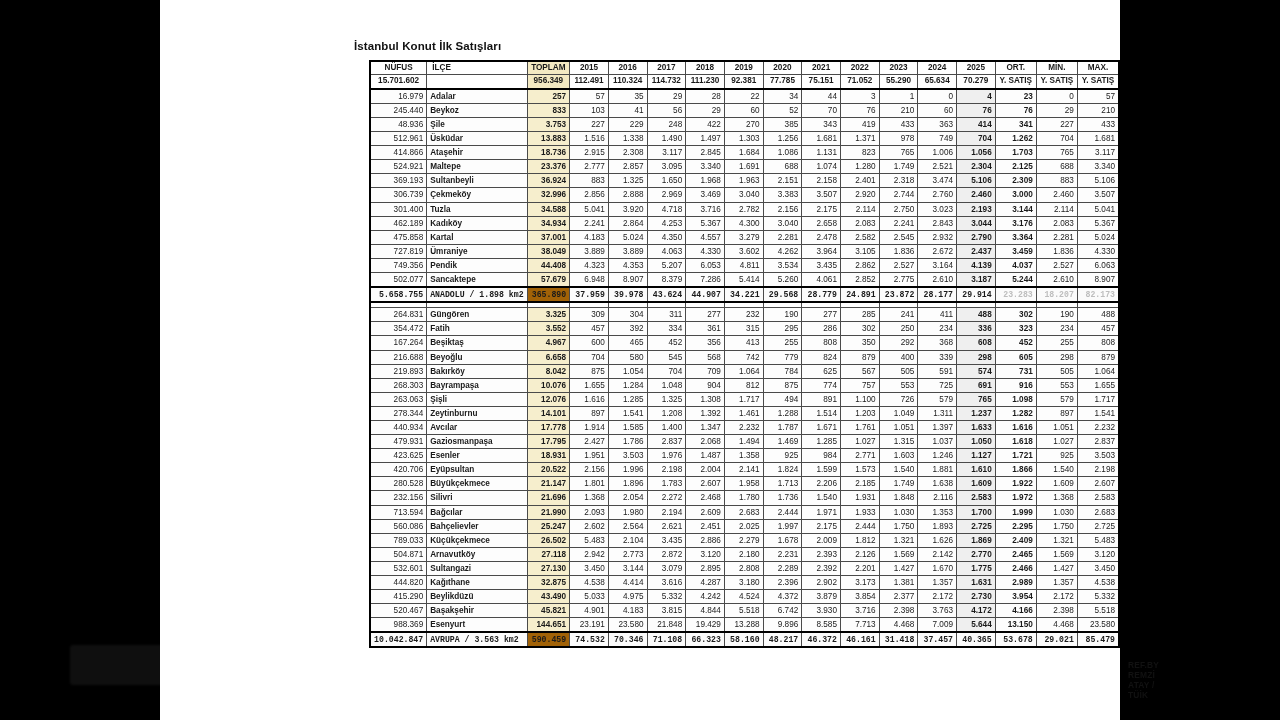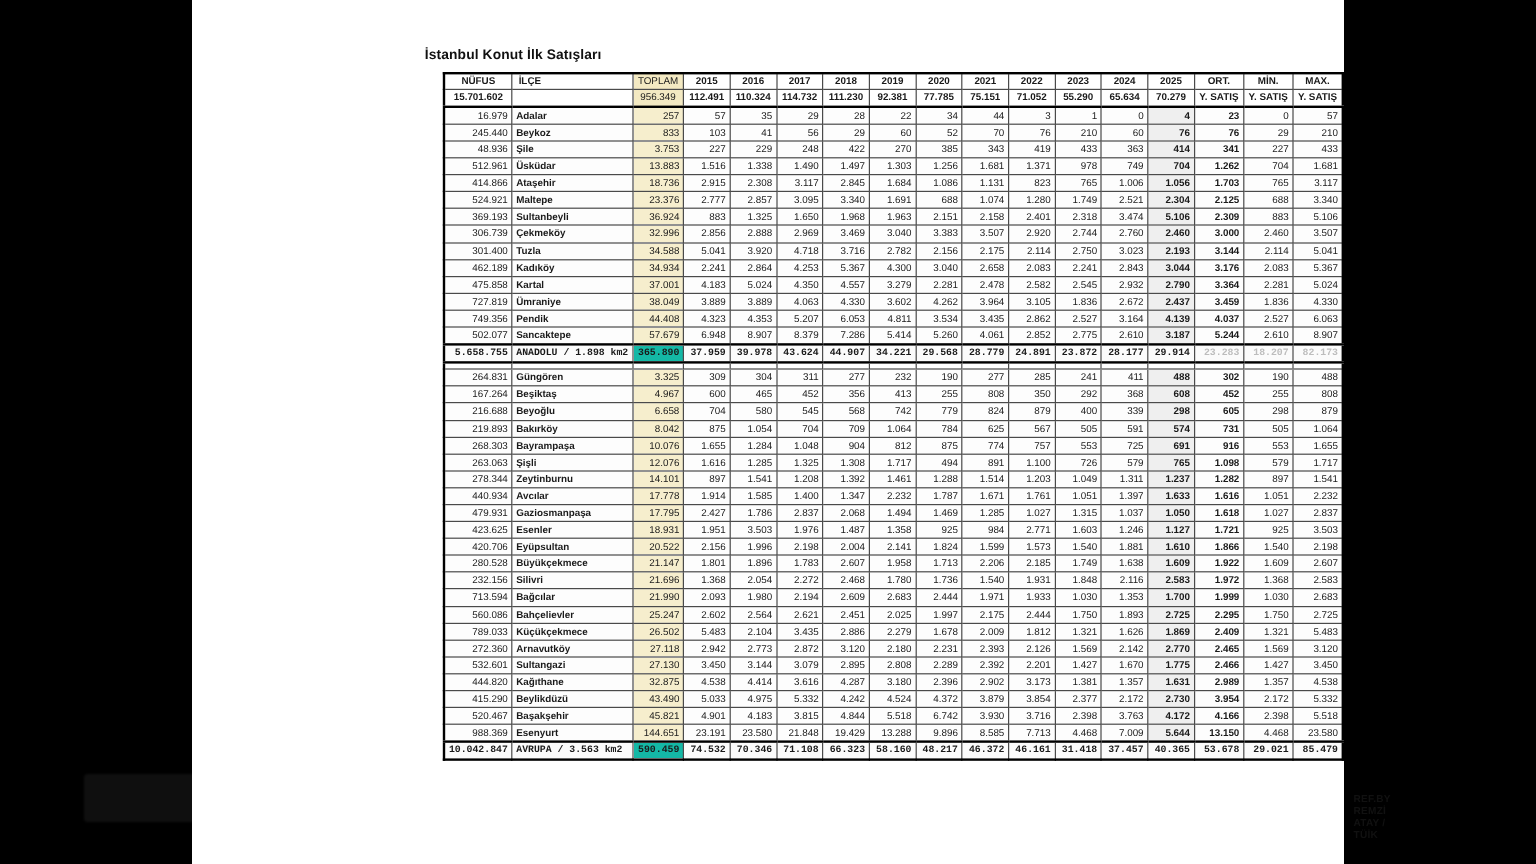--- a/index.html
+++ b/index.html
@@ -59,30 +59,30 @@
   }
   
   col.c-nufus{width:57px;}
   col.c-ilce{width:97px;}
   col.c-toplam{width:48px;}
   col.c-year{width:49px;}
   col.c-stat{width:48px;}
 
   th.ilce,td.ilce{text-align:left;font-weight:bold;}
   thead th.ilce{text-align:left;padding-left:5px;}
-  th.toplam,td.toplam{background:#f6eecd;font-weight:normal;}
+  th.toplam,td.toplam{background:#f6eecd;font-weight:bold;}
   thead th.toplam{background:#f3e9c2;}
   td.hl{background:#efefef;font-weight:bold;}
   td.ort{font-weight:bold;}
 
   
   .thick-bottom td,.thick-bottom th{border-bottom:2.2px solid #000;}
   .thick-top td,.thick-top th{border-top:2.2px solid #000;}
   tr.total td{font-weight:bold;background:#fbfbfb;font-family:Liberation Mono, monospace;}
-  tr.total td.toplam{background:#14b8a6;}
+  tr.total td.toplam{background:#a16207;}
   tr.total td.grey{color:#bdbdbd;background:#fbfbfb;font-weight:bold;}
   tr.spacer td{height:4px;line-height:4px;border-left:1px solid #4a4a4a;border-right:1px solid #4a4a4a;border-top:none;border-bottom:none;background:#fff;}
 
   
   #tablewrap table{border:2.2px solid #000;}
 
   #footref{
     position:absolute;left:968px;top:660px;
     font-size:8.4px;font-weight:bold;color:#111;letter-spacing:.2px;
   }
@@ -477,20 +477,39 @@
               <td>277</td>
               <td>285</td>
               <td>241</td>
               <td>411</td>
               <td class="hl">488</td>
               <td class="ort">302</td>
               <td>190</td>
               <td>488</td>
             </tr>
             <tr>
+              <td>354.472</td>
+              <td class="ilce">Fatih</td>
+              <td class="toplam">3.552</td>
+              <td>457</td>
+              <td>392</td>
+              <td>334</td>
+              <td>361</td>
+              <td>315</td>
+              <td>295</td>
+              <td>286</td>
+              <td>302</td>
+              <td>250</td>
+              <td>234</td>
+              <td class="hl">336</td>
+              <td class="ort">323</td>
+              <td>234</td>
+              <td>457</td>
+            </tr>
+            <tr>
               <td>167.264</td>
               <td class="ilce">Beşiktaş</td>
               <td class="toplam">4.967</td>
               <td>600</td>
               <td>465</td>
               <td>452</td>
               <td>356</td>
               <td>413</td>
               <td>255</td>
               <td>808</td>
@@ -762,21 +781,21 @@
               <td>2.009</td>
               <td>1.812</td>
               <td>1.321</td>
               <td>1.626</td>
               <td class="hl">1.869</td>
               <td class="ort">2.409</td>
               <td>1.321</td>
               <td>5.483</td>
             </tr>
             <tr>
-              <td>272.360</td>
+              <td>504.871</td>
               <td class="ilce">Arnavutköy</td>
               <td class="toplam">27.118</td>
               <td>2.942</td>
               <td>2.773</td>
               <td>2.872</td>
               <td>3.120</td>
               <td>2.180</td>
               <td>2.231</td>
               <td>2.393</td>
               <td>2.126</td>

